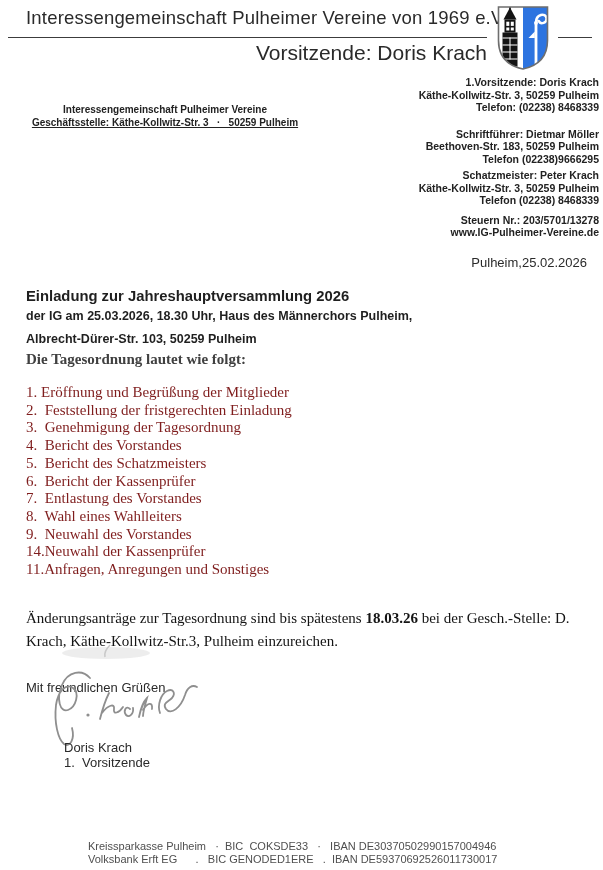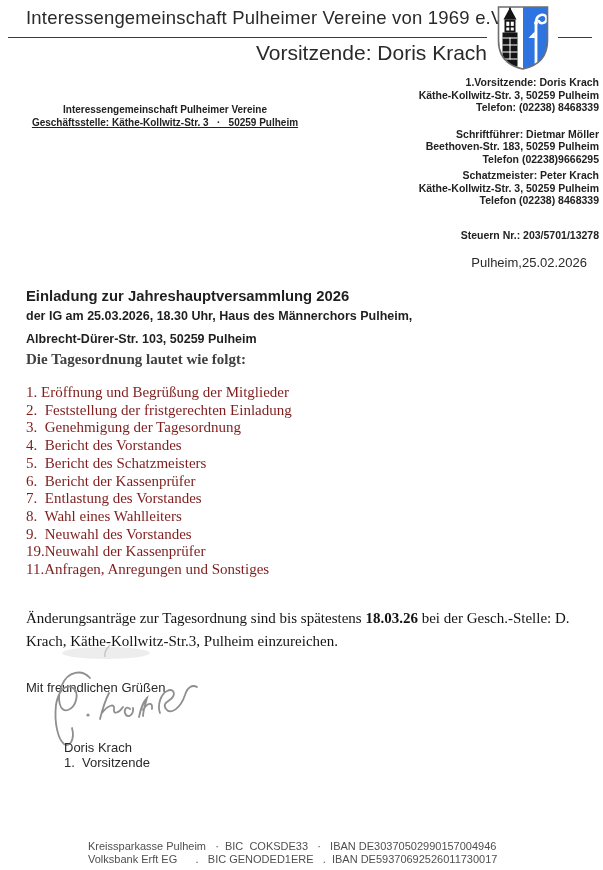--- a/index.html
+++ b/index.html
@@ -48,21 +48,21 @@
   .contact-block {
     right: 4px; top: 76px; width: 260px;
     text-align: right;
     font-size: 10.5px; font-weight: bold;
     line-height: 12.5px;
     color: #222;
   }
   .contact-group { margin-bottom: 0; }
   .gap-lg { margin-top: 14px; }
   .gap-sm { margin-top: 4px; }
-  .gap-md { margin-top: 22px; }
+  .gap-md { margin-top: 7px; }
 
   
   .dateline {
     right: 16px; top: 255px;
     font-size: 13px;
     color: #2a2a2a;
   }
 
   
   .inv-title {
@@ -175,41 +175,42 @@
       <div>Beethoven-Str. 183, 50259 Pulheim</div>
       <div>Telefon (02238)9666295</div>
     </div>
     <div class="contact-group gap-sm">
       <div>Schatzmeister: Peter Krach</div>
       <div>Käthe-Kollwitz-Str. 3, 50259 Pulheim</div>
       <div>Telefon (02238) 8468339</div>
     </div>
     <div class="contact-group gap-md">
       <div>Steuern Nr.: 203/5701/13278</div>
+      <div>www.IG-Pulheimer-Vereine.de</div>
     </div>
   </div>
 
   <div class="abs dateline">Pulheim,25.02.2026</div>
 
   <div class="abs inv-title">Einladung zur Jahreshauptversammlung 2026</div>
   <div class="abs inv-line2">der IG am 25.03.2026, 18.30 Uhr, Haus des Männerchors Pulheim,</div>
   <div class="abs inv-line3">Albrecht-Dürer-Str. 103, 50259 Pulheim</div>
 
   <div class="abs agenda-heading serif">Die Tagesordnung lautet wie folgt:</div>
   <div class="abs agenda-list">
     <div class="agenda-item serif pre">1. Eröffnung und Begrüßung der Mitglieder</div>
     <div class="agenda-item serif pre">2.  Feststellung der fristgerechten Einladung</div>
     <div class="agenda-item serif pre">3.  Genehmigung der Tagesordnung</div>
     <div class="agenda-item serif pre">4.  Bericht des Vorstandes</div>
     <div class="agenda-item serif pre">5.  Bericht des Schatzmeisters</div>
     <div class="agenda-item serif pre">6.  Bericht der Kassenprüfer</div>
     <div class="agenda-item serif pre">7.  Entlastung des Vorstandes</div>
     <div class="agenda-item serif pre">8.  Wahl eines Wahlleiters</div>
     <div class="agenda-item serif pre">9.  Neuwahl des Vorstandes</div>
-    <div class="agenda-item serif pre">19.Neuwahl der Kassenprüfer</div>
+    <div class="agenda-item serif pre">14.Neuwahl der Kassenprüfer</div>
     <div class="agenda-item serif pre">11.Anfragen, Anregungen und Sonstiges</div>
   </div>
 
   <div class="abs amendment serif">
     <span>Änderungsanträge zur Tagesordnung sind bis spätestens </span><b>18.03.26</b><span> bei der Gesch.-Stelle: D. Krach, Käthe-Kollwitz-Str.3, Pulheim einzureichen.</span>
   </div>
 
   <div class="abs salutation">Mit freundlichen Grüßen</div>
 
   <div class="abs signature-wrap">

